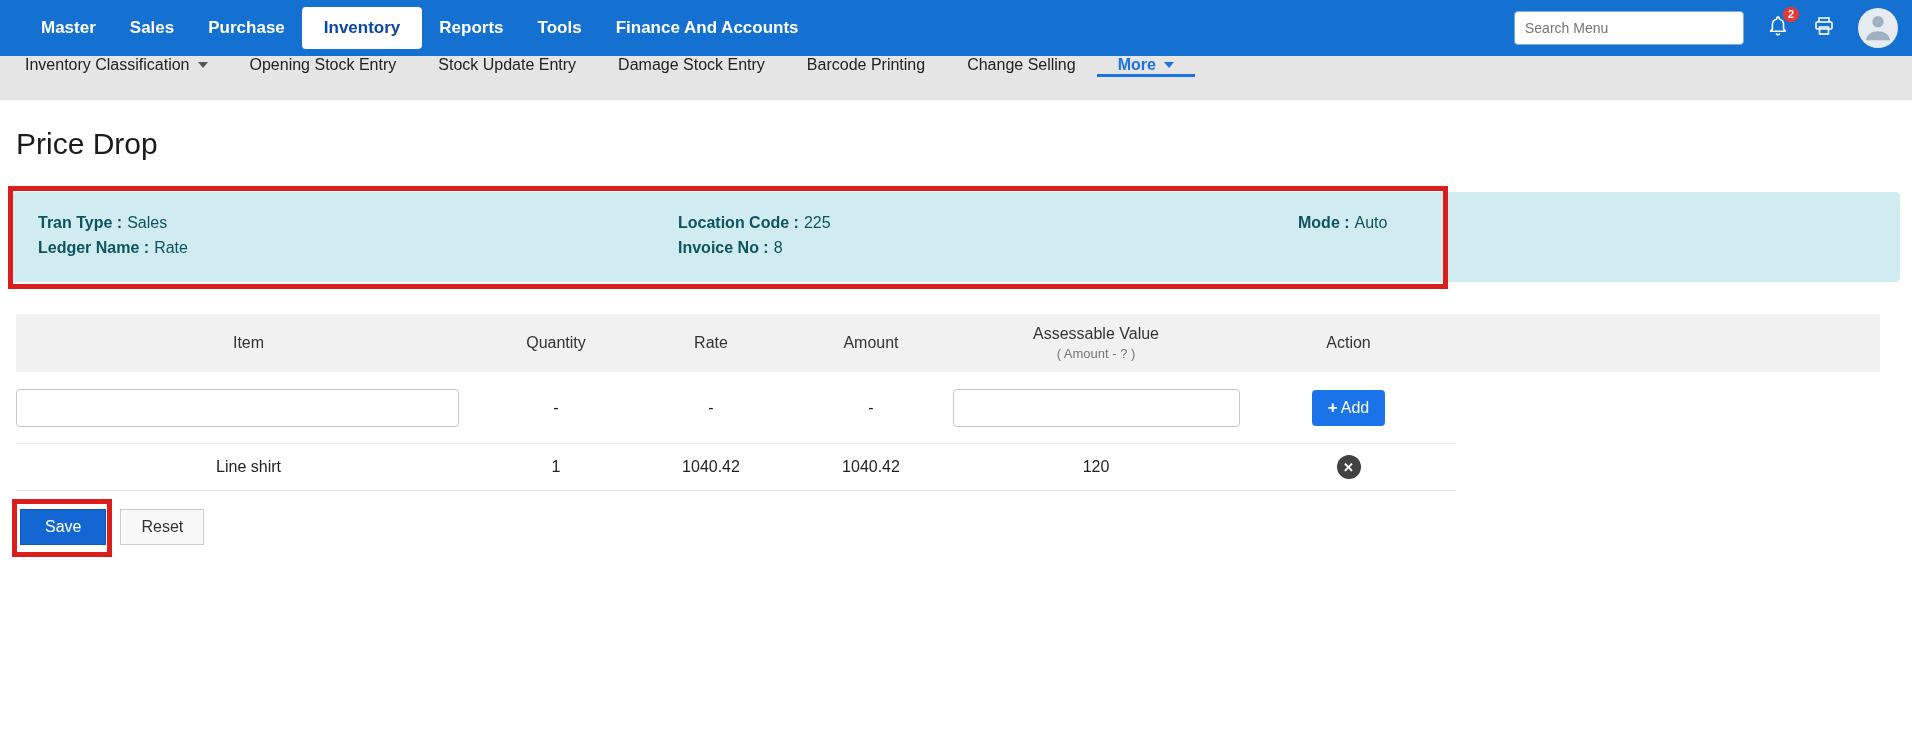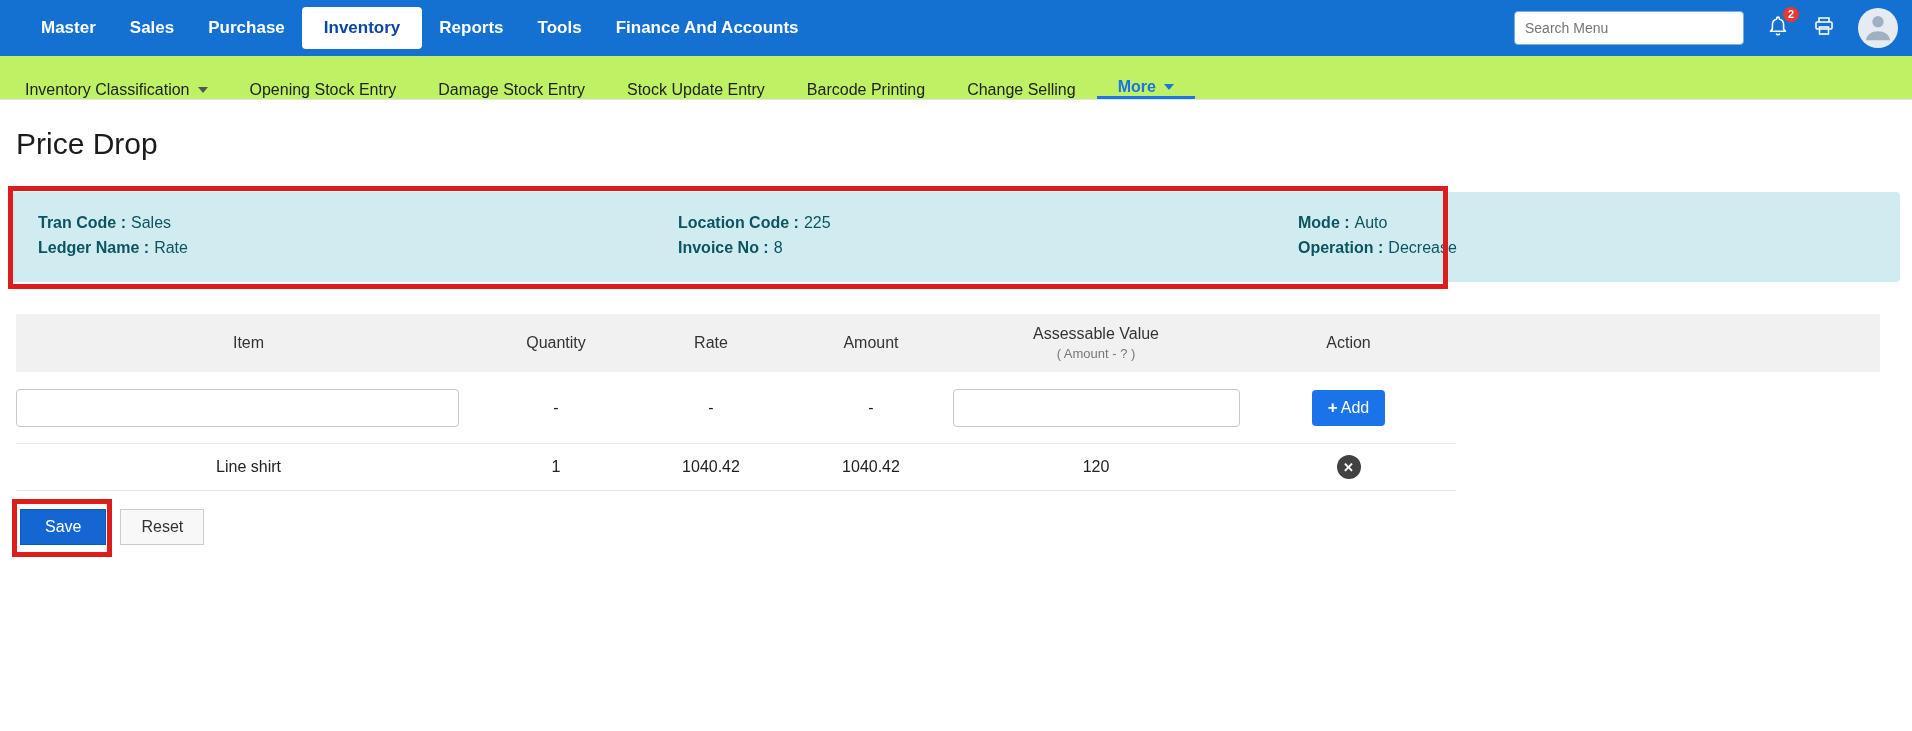--- a/index.html
+++ b/index.html
@@ -67,24 +67,24 @@
     border-radius:50%;
     background:#e6ebf2;
     display:flex; align-items:center; justify-content:center;
     overflow:hidden;
     cursor:pointer;
   }
 
   
   .subnav {
     height:44px;
-    background:#bef264;
+    background:#e5e5e5;
     border-bottom:1px solid #e3e3e3;
     display:flex;
-    align-items:flex-end;
+    align-items:flex-start;
     padding:0 4px;
   }
   .subnav-item {
     display:flex;
     align-items:center;
     padding:0 21px;
     font-size:16px;
     color:#222;
     cursor:pointer;
     white-space:nowrap;
@@ -274,62 +274,59 @@
 
 <div class="subnav">
   <div class="subnav-item">
     <span>Inventory Classification</span>
     <span class="caret"></span>
   </div>
   <div class="subnav-item">
     <span>Opening Stock Entry</span>
   </div>
   <div class="subnav-item">
+    <span>Stock Update Entry</span>
+  </div>
+  <div class="subnav-item">
     <span>Damage Stock Entry</span>
-  </div>
-  <div class="subnav-item">
-    <span>Stock Update Entry</span>
   </div>
   <div class="subnav-item">
     <span>Barcode Printing</span>
   </div>
   <div class="subnav-item">
     <span>Change Selling</span>
   </div>
   <div class="subnav-item active">
     <span>More</span>
     <span class="caret"></span>
   </div>
 </div>
 
 <div class="page-title">Price Drop</div>
 
 <div class="info-panel">
   <div class="info-col">
     <div class="info-field">
-      <span class="info-label">Tran Code :</span><span class="info-value">Sales</span>
+      <span class="info-label">Tran Type :</span><span class="info-value">Sales</span>
     </div>
     <div class="info-field">
       <span class="info-label">Ledger Name :</span><span class="info-value">Rate</span>
     </div>
   </div>
   <div class="info-col">
     <div class="info-field">
       <span class="info-label">Location Code :</span><span class="info-value">225</span>
     </div>
     <div class="info-field">
       <span class="info-label">Invoice No :</span><span class="info-value">8</span>
     </div>
   </div>
   <div class="info-col">
     <div class="info-field">
       <span class="info-label">Mode :</span><span class="info-value">Auto</span>
-    </div>
-    <div class="info-field">
-      <span class="info-label">Operation :</span><span class="info-value">Decrease</span>
     </div>
   </div>
 </div>
 
 <div class="table-section">
 
   <div class="table-header">
     <div class="grid-cols">
       <div class="th">Item</div>
       <div class="th">Quantity</div>

